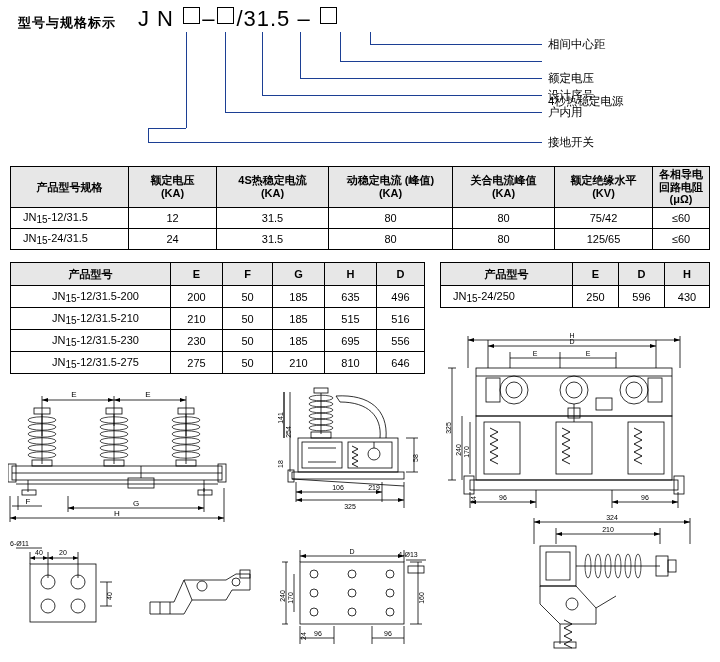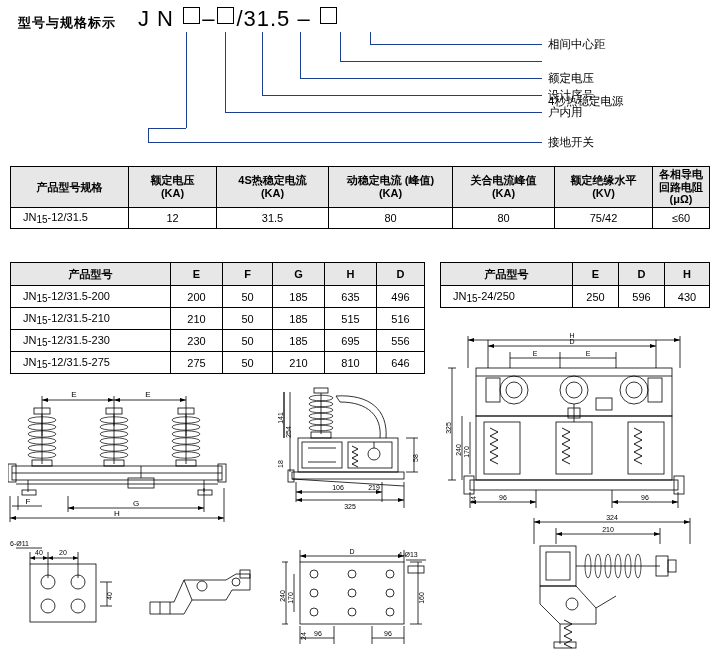--- a/index.html
+++ b/index.html
@@ -41,21 +41,21 @@
     text-align:center;
     padding:1px 2px;
     font-weight:normal;
   }
   table th{background:#e7e7e7;font-weight:bold;font-size:11px;line-height:1.15;}
   .t1{left:10px;top:166px;width:700px;}
   .t1 th{height:28px;}
   .t1 td{height:18px;}
   .t2{left:10px;top:262px;width:415px;}
   .t2 th{height:20px;}
-  .t2 td{height:19px;}
+  .t2 td{height:19px;text-align:center;}
   .t3{left:440px;top:262px;width:270px;}
   .t3 th{height:20px;}
   .t3 td{height:19px;}
   .sub{font-size:10px;vertical-align:-2px;}
   .lcell{text-align:left;padding-left:12px;}
   
   .draw{position:absolute;}
   svg{display:block;}
 </style>
 </head>
@@ -135,20 +135,29 @@
     </tr>
     <tr>
       <td class="lcell"><span>JN</span><span class="sub">15</span><span>-12/31.5</span></td>
       <td>12</td>
       <td>31.5</td>
       <td>80</td>
       <td>80</td>
       <td>75/42</td>
       <td>≤60</td>
     </tr>
+    <tr>
+      <td class="lcell"><span>JN</span><span class="sub">15</span><span>-24/31.5</span></td>
+      <td>24</td>
+      <td>31.5</td>
+      <td>80</td>
+      <td>80</td>
+      <td>125/65</td>
+      <td>≤60</td>
+    </tr>
   </tbody>
     </table>
 
   <table class="t2">
     <colgroup>
       <col style="width:160px">
         <col style="width:52px">
         <col style="width:50px">
       <col style="width:52px">
         <col style="width:52px">

